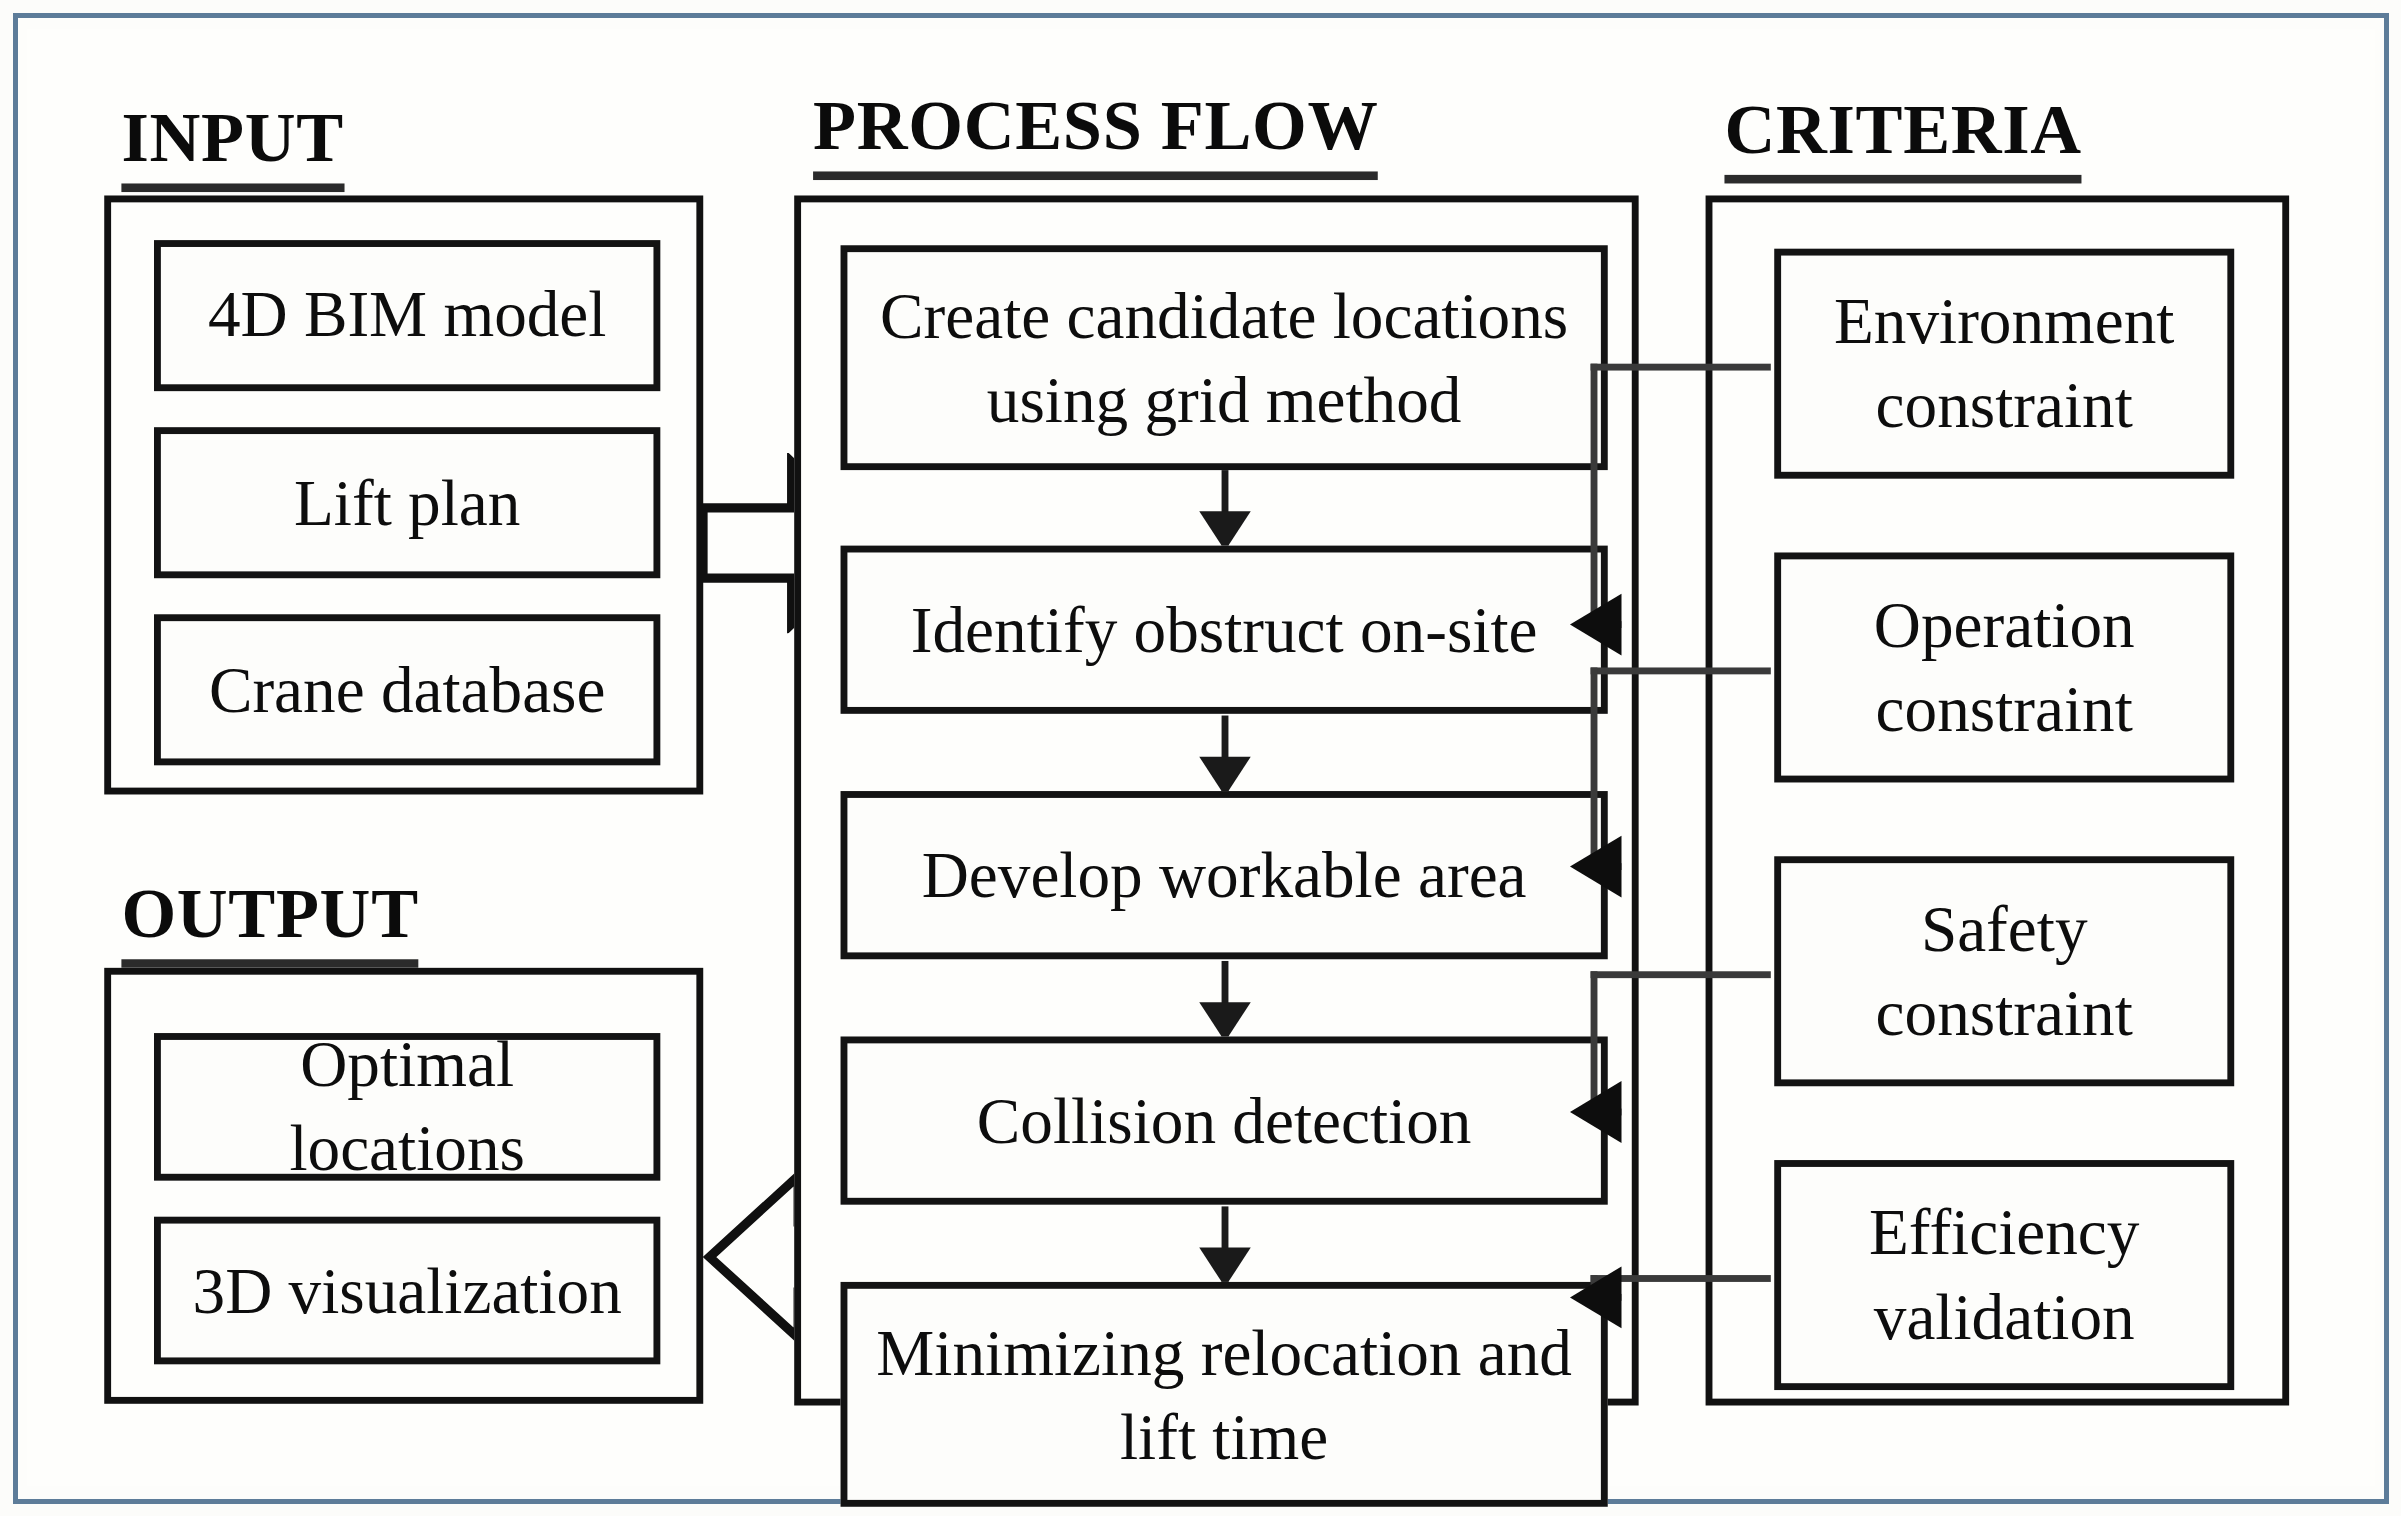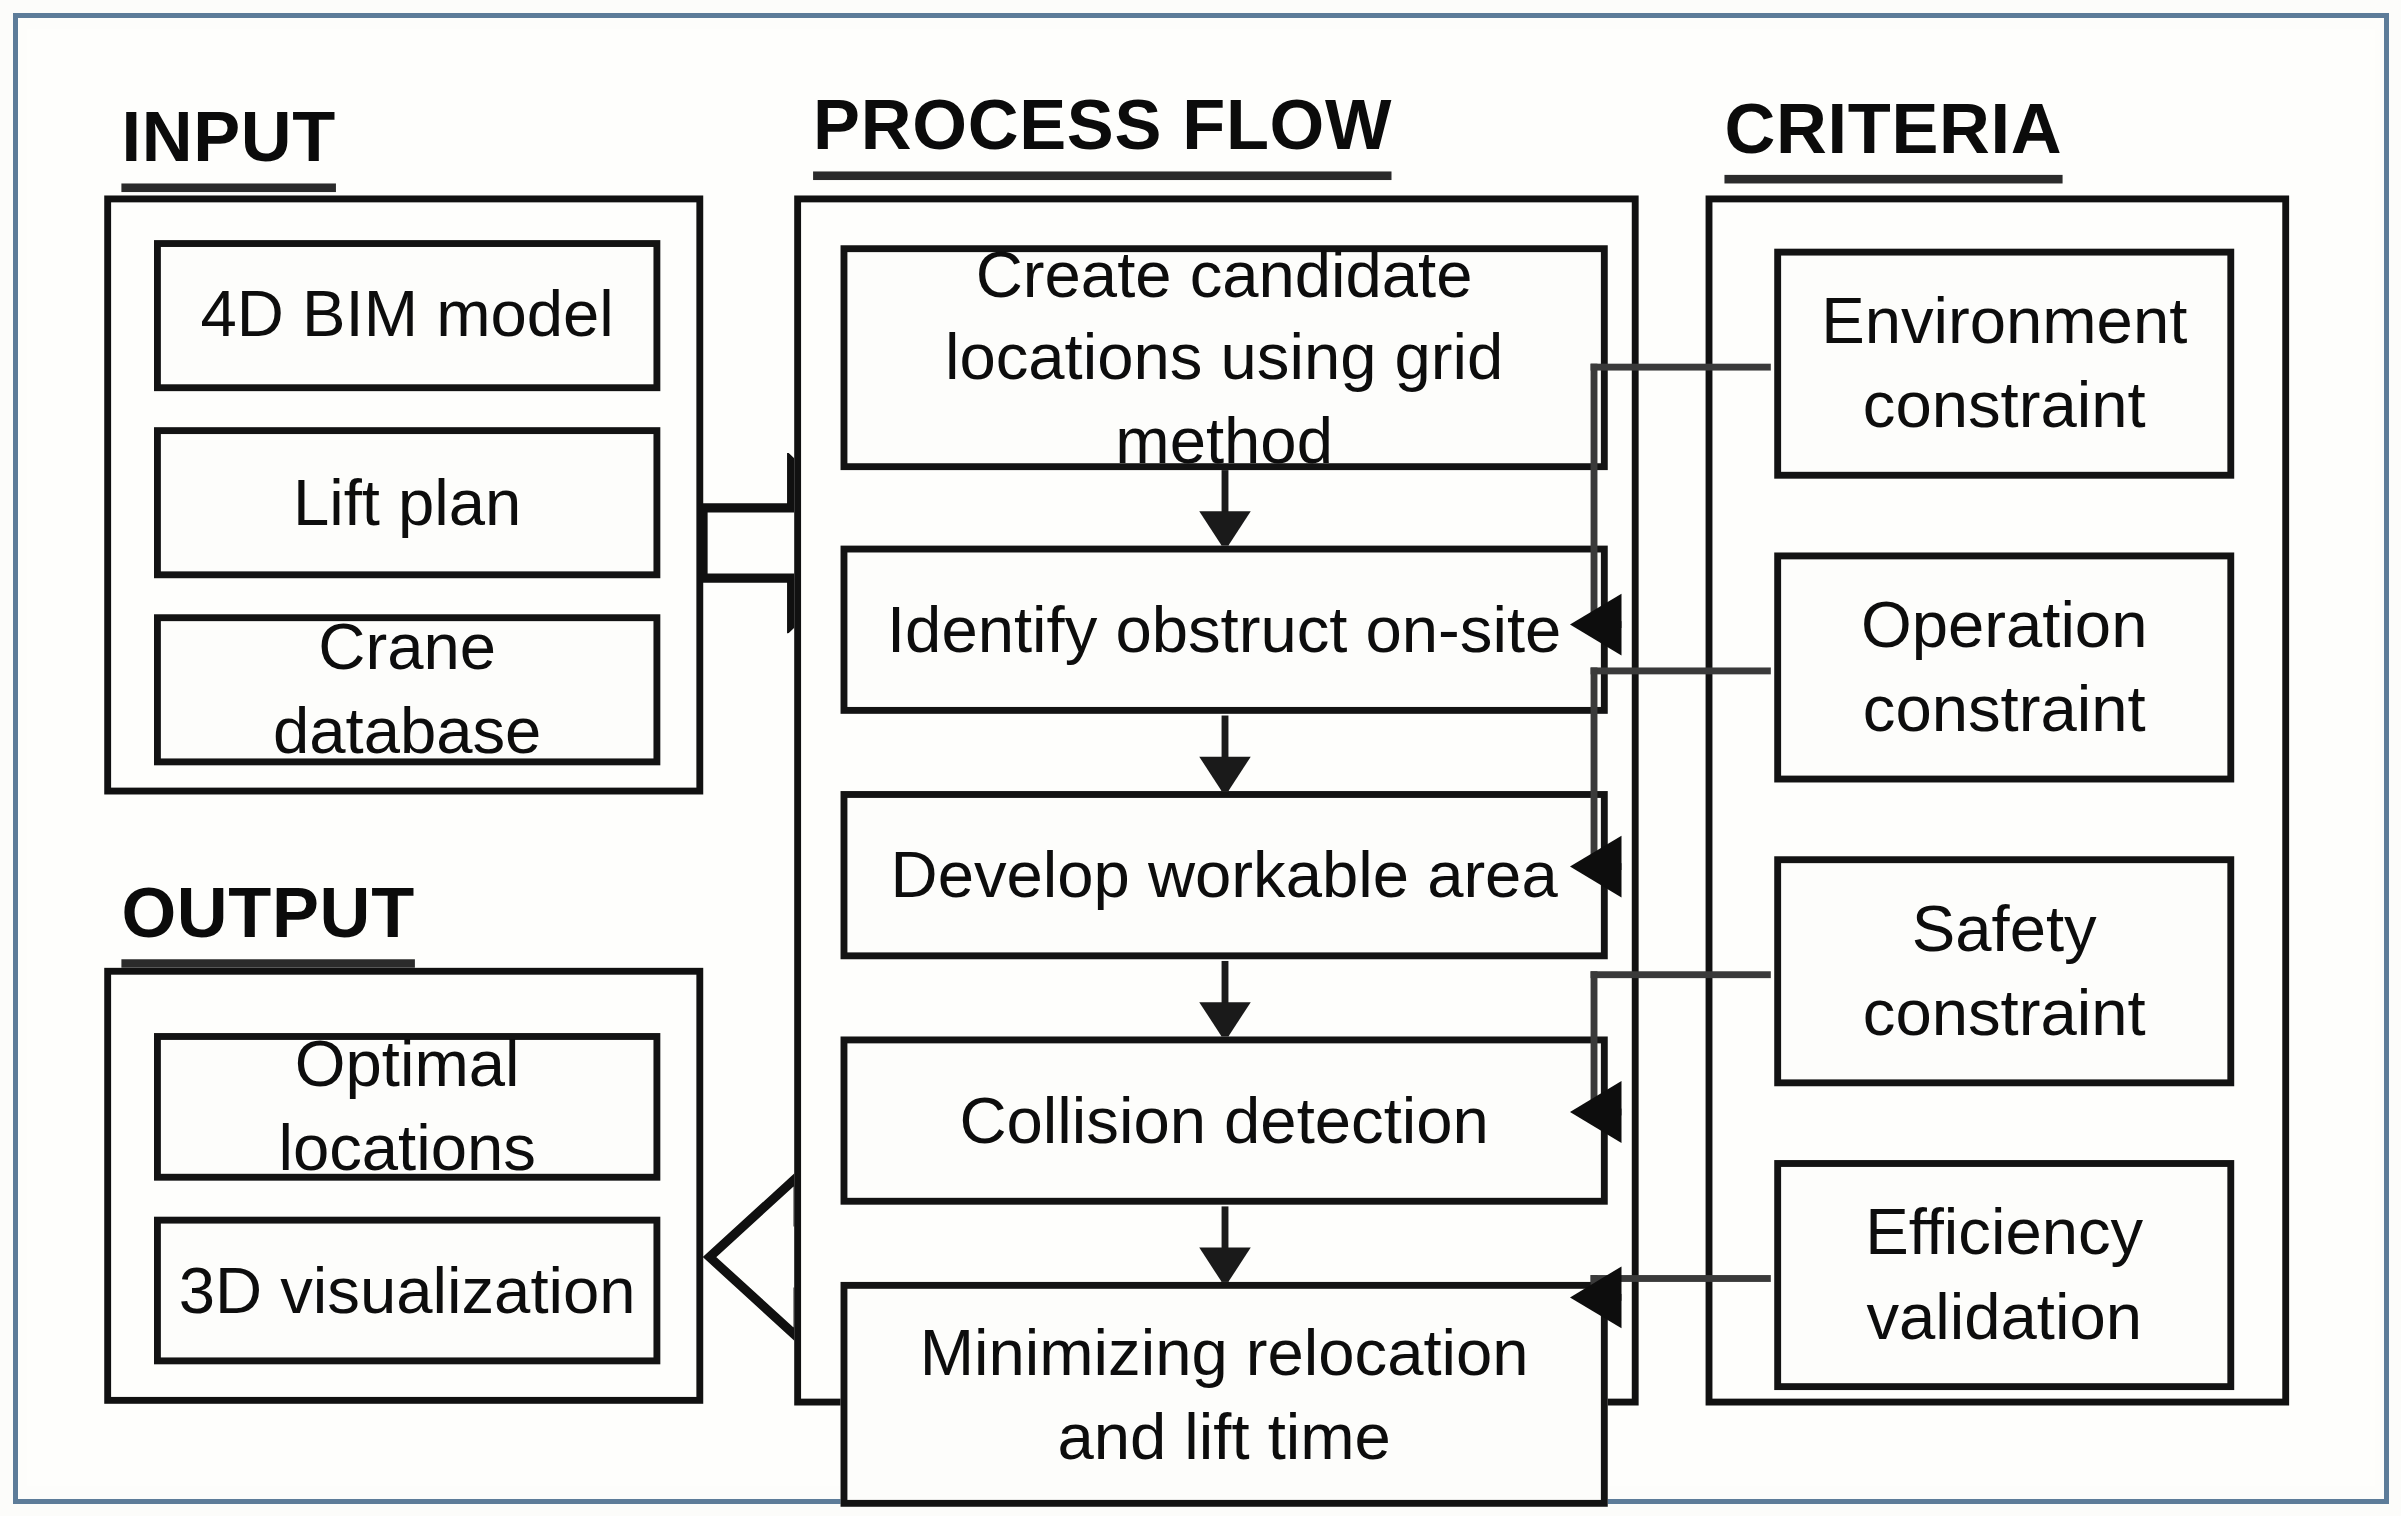--- a/index.html
+++ b/index.html
@@ -7,21 +7,21 @@
     padding: 0;
     background: #ffffff;
   }
   #canvas {
     position: relative;
     width: 2401px;
     height: 1516px;
     background: #fcfcfa;
     box-sizing: border-box;
     overflow: hidden;
-    font-family: Liberation Sans, sans-serif;
+    font-family: Liberation Serif, serif;
   }
   
   #frame {
     position: absolute;
     left: 12.5px;
     top: 12.5px;
     width: 2376px;
     height: 1491px;
     box-sizing: border-box;
     border: 5.4px solid #5d7c99;

